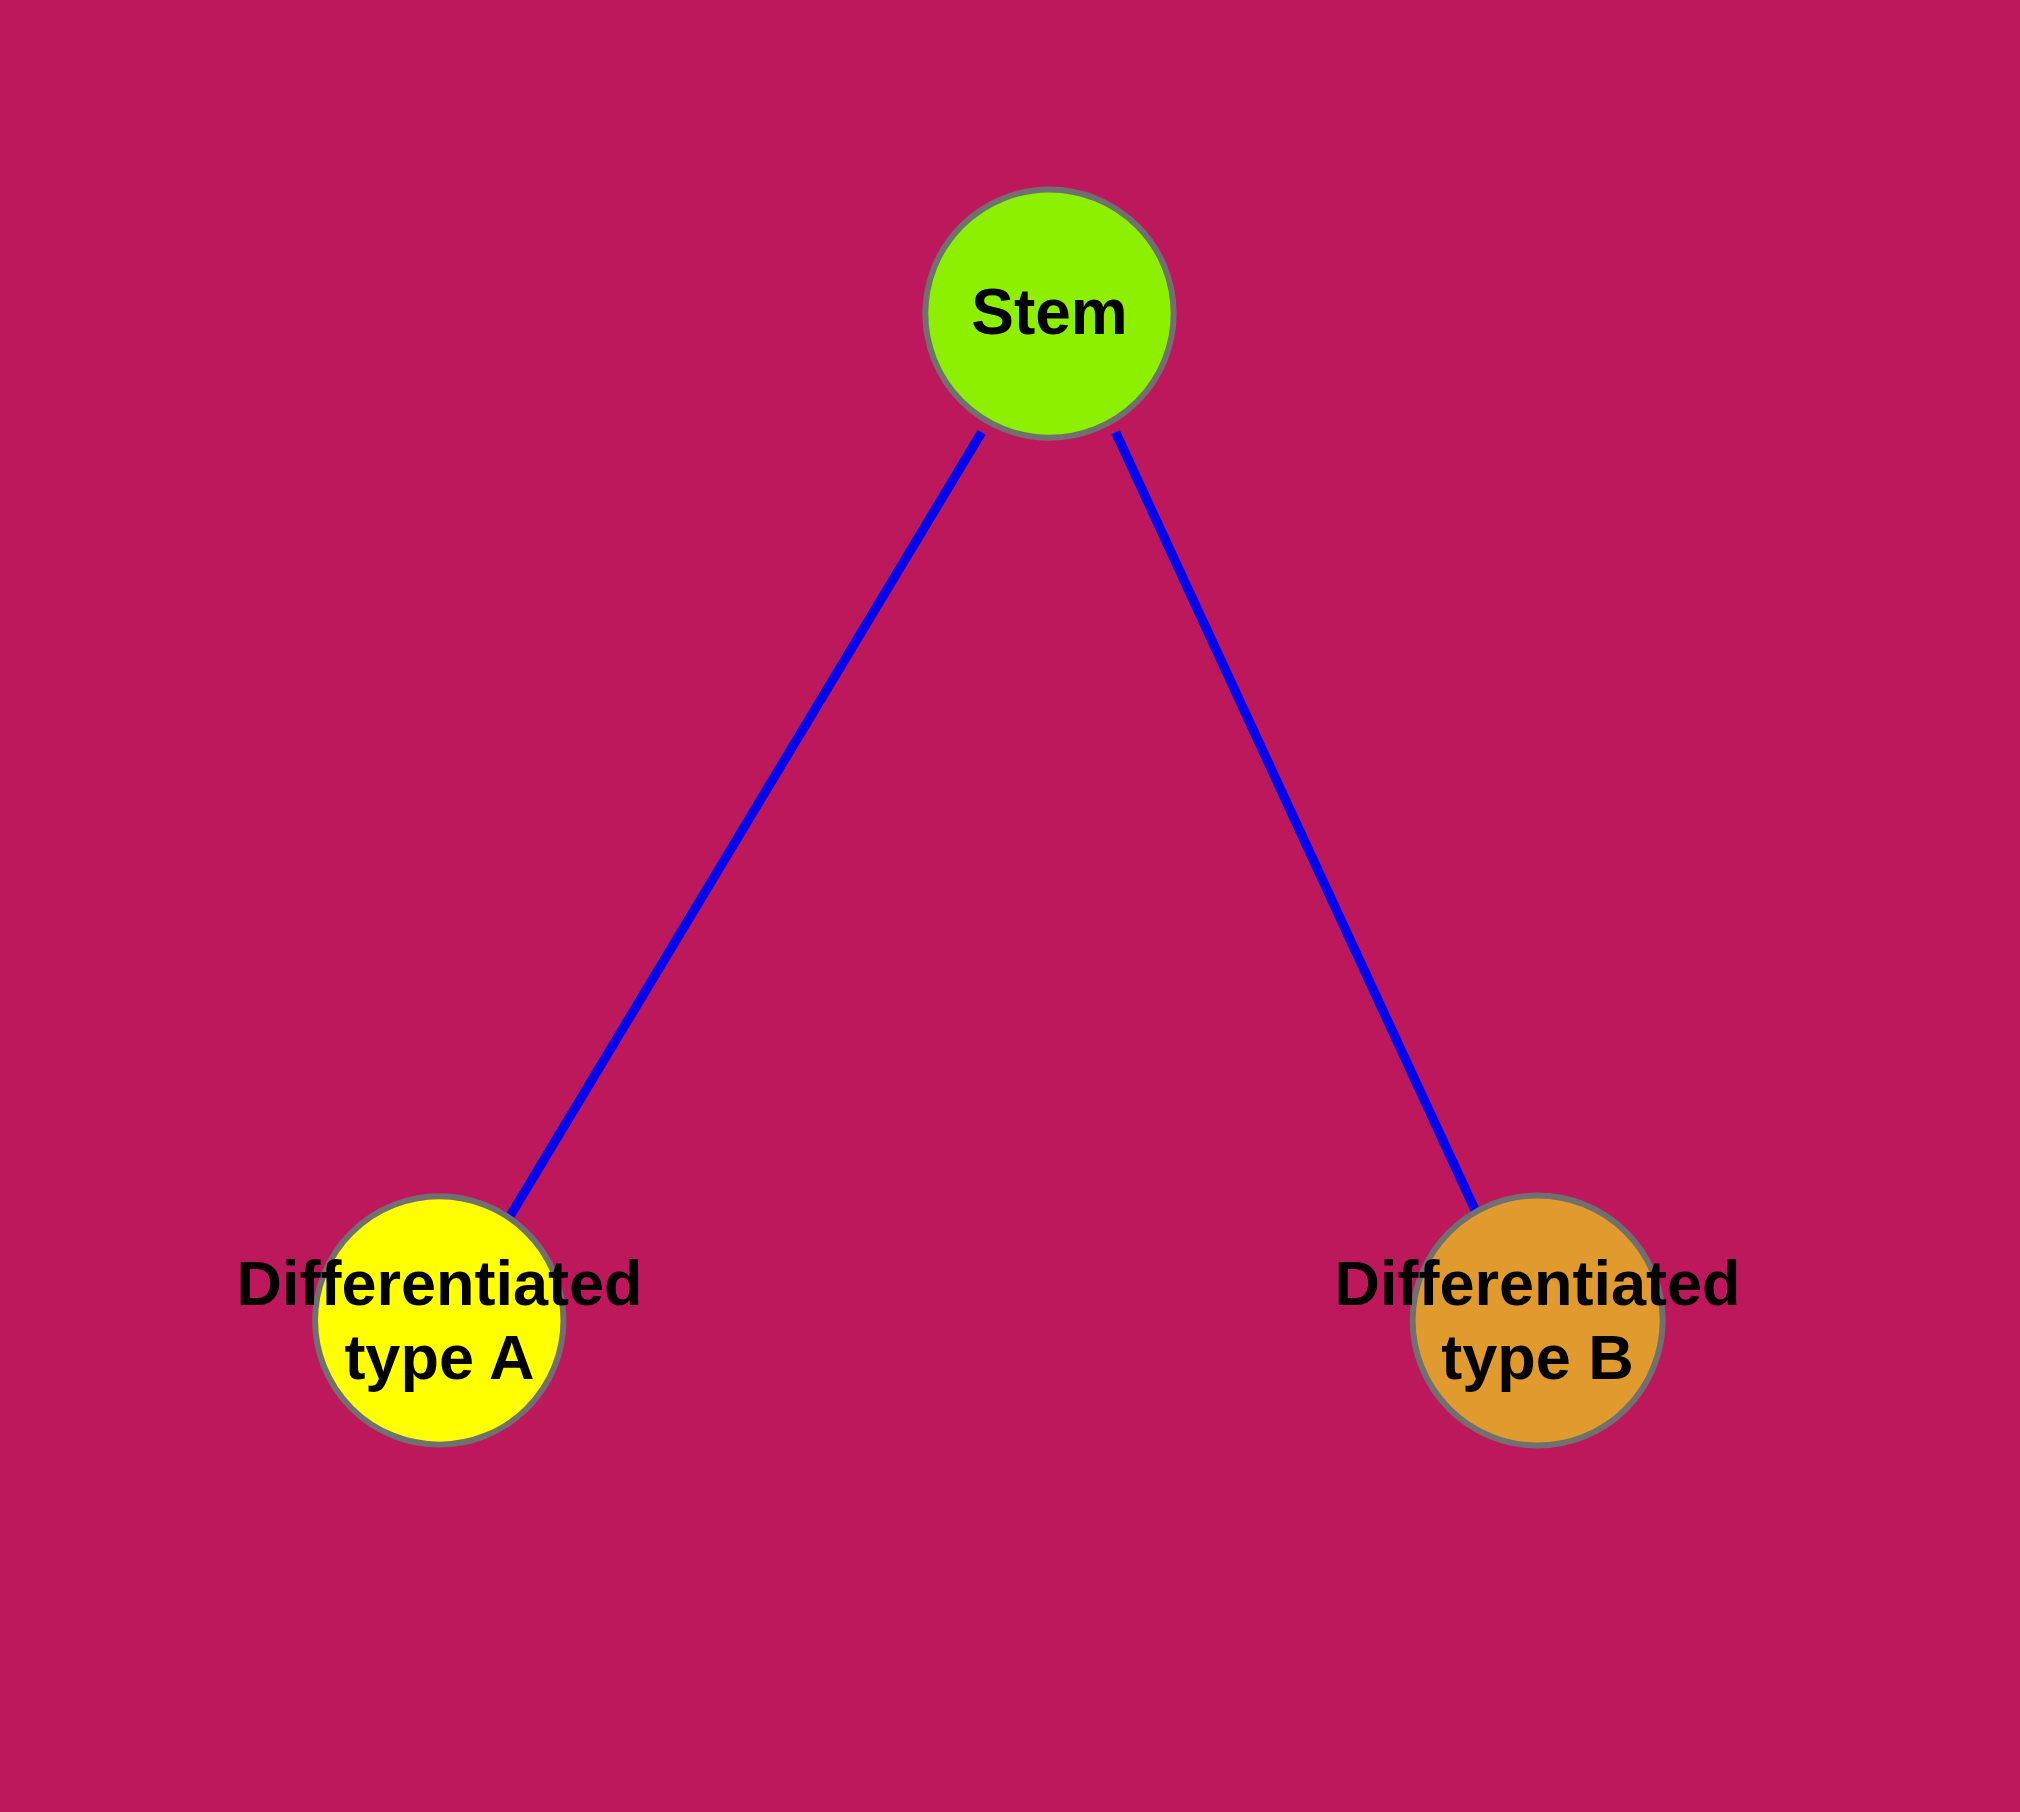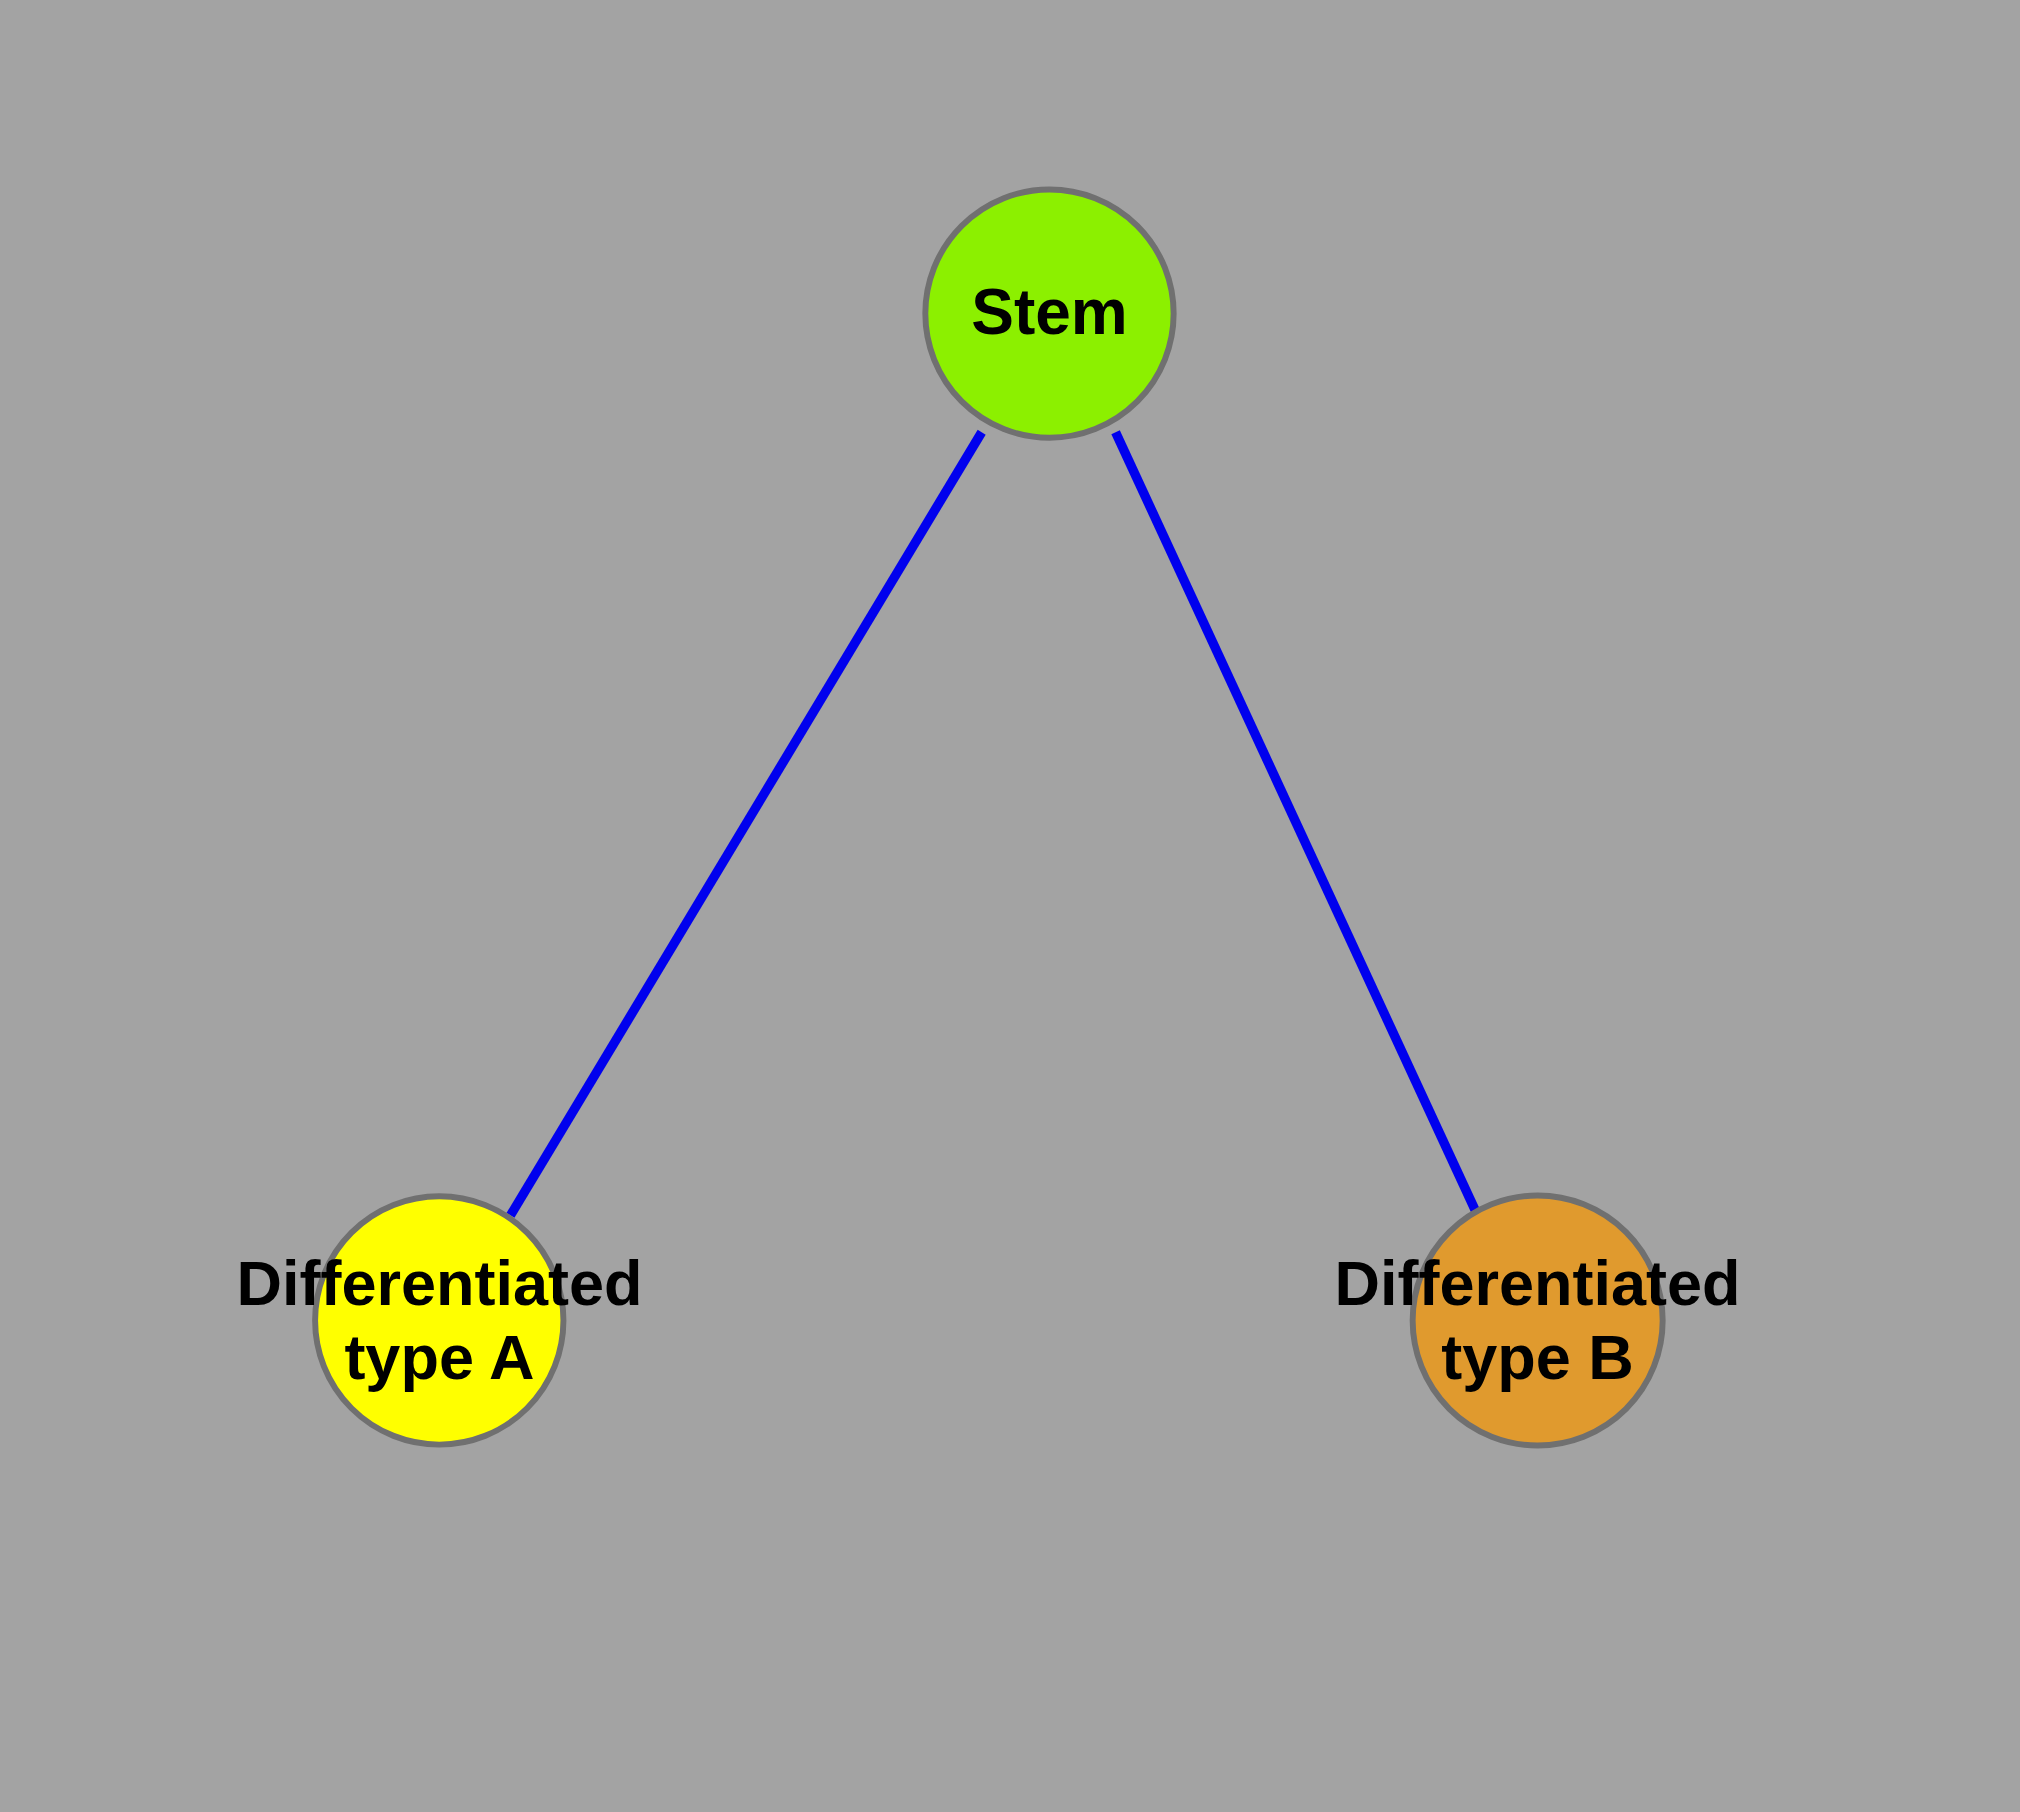--- a/index.html
+++ b/index.html
@@ -38,21 +38,21 @@
     font-size: 64px;
   }
   .node-label.leaf {
     font-size: 63px;
   }
   .label-line { display: block; }
 </style>
 </head>
 <body>
 
-<div id="canvas" style="width: 2021px; height: 1812px; background: #a3a3a3;">
+<div id="canvas" style="width: 2021px; height: 1812px; background: #be185d;">
 
   <svg id="graph-svg" viewBox="0 0 2384 2138" xmlns="http://www.w3.org/2000/svg">
     <g id="edges-layer">
         <line x1="1158" y1="510" x2="602" y2="1434" stroke="#0000ee" stroke-width="11" stroke-linecap="butt"></line>
         <line x1="1316" y1="510" x2="1744" y2="1436" stroke="#0000ee" stroke-width="11" stroke-linecap="butt"></line>
       </g>
     <g id="nodes-layer">
         <circle cx="1238" cy="370" r="146.5" fill="#8cf000" stroke="#707070" stroke-width="7"></circle>
         <circle cx="518" cy="1558" r="146.5" fill="#ffff00" stroke="#707070" stroke-width="7"></circle>
         <circle cx="1814" cy="1558" r="147.5" fill="#e09a2e" stroke="#707070" stroke-width="7"></circle>

